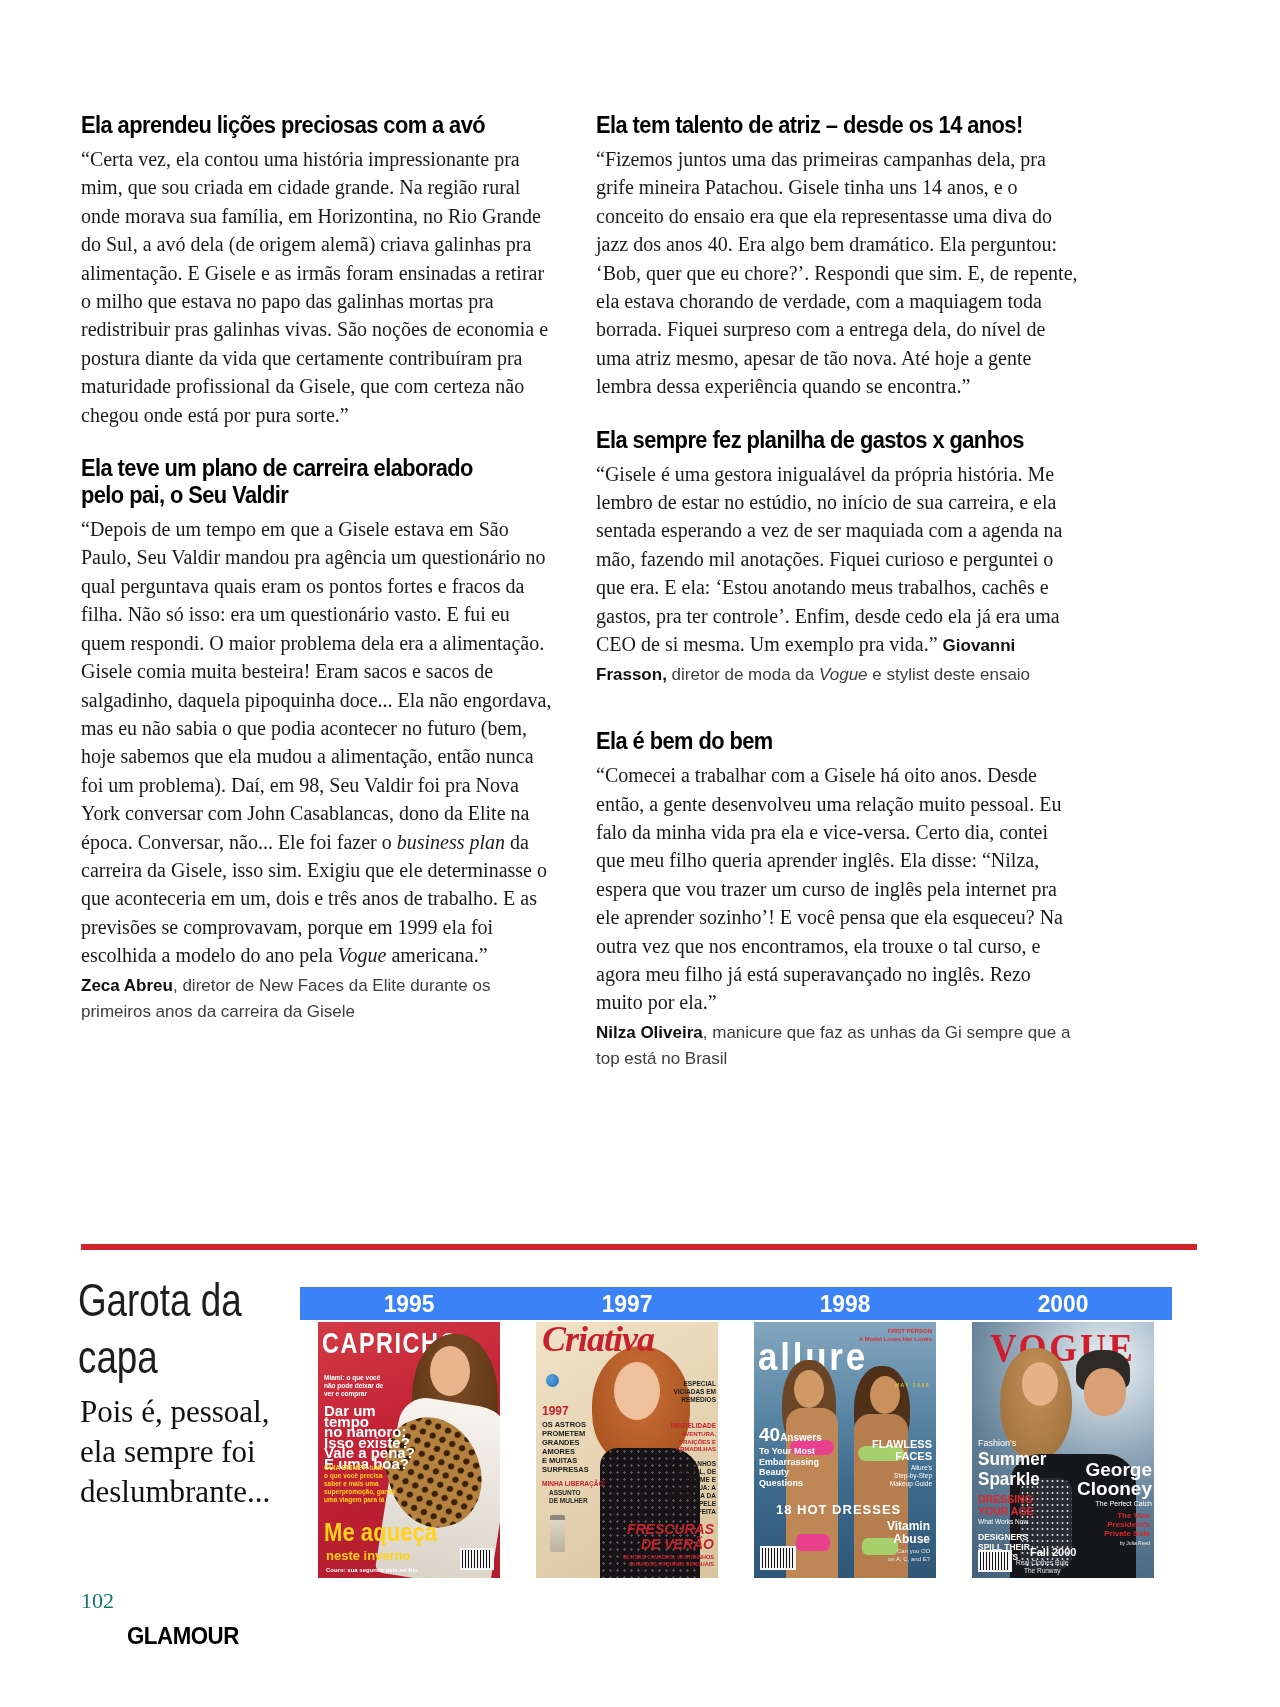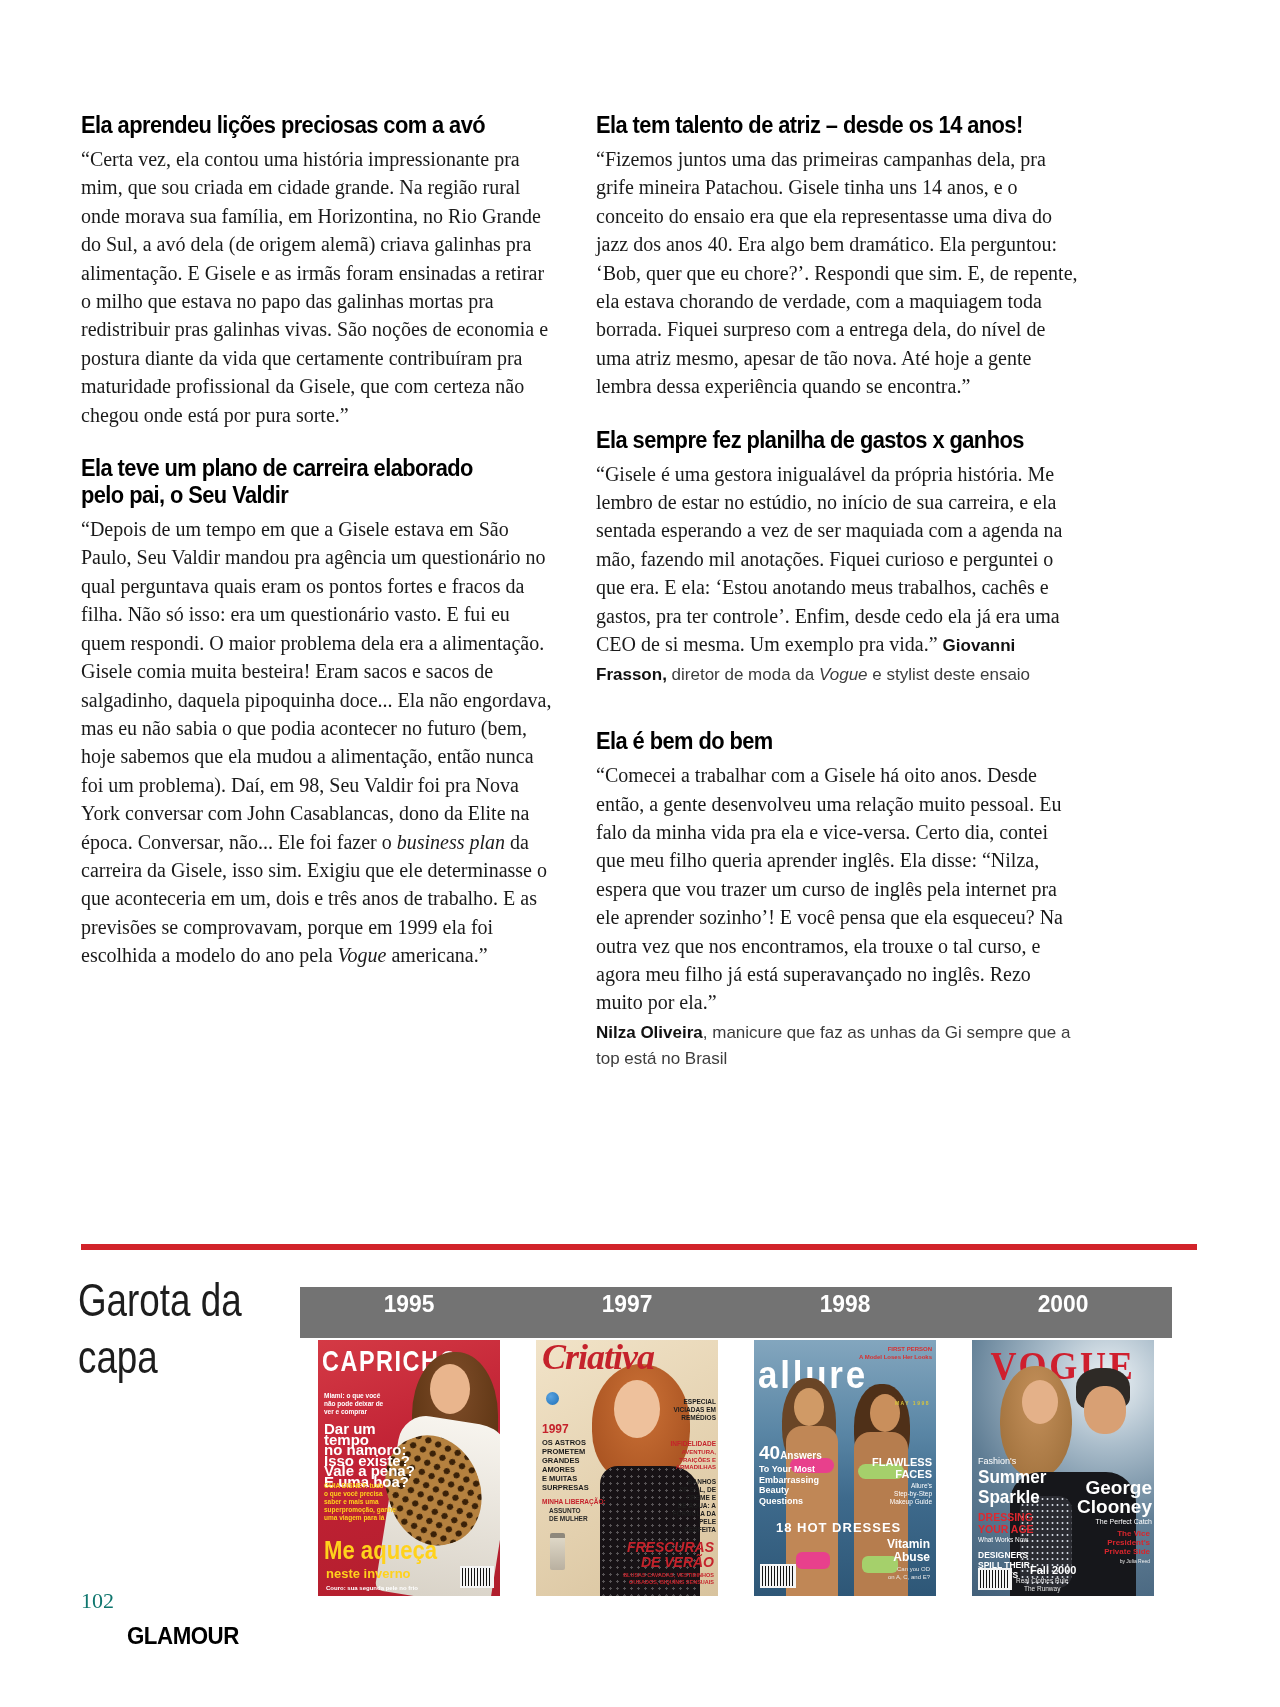--- a/index.html
+++ b/index.html
@@ -21,21 +21,21 @@
   .attr{margin:3px 0 0 0;font:400 17px/26px "Liberation Sans",sans-serif;color:#3d3d3d;}
   .attr b{font-weight:700;color:#111;font-family:"Liberation Sans",sans-serif;}
   .pre{white-space:pre-line;}
   
   .rule{position:absolute;left:81px;top:1244px;width:1116px;height:6px;background:#d2232a;}
   .cap-title{position:absolute;left:78px;top:1272px;font:400 46px/57px "Liberation Sans",sans-serif;
              color:#1d1d1d;white-space:pre-line;transform:scaleX(0.8);transform-origin:0 0;}
   .cap-sub{position:absolute;left:80px;top:1392px;font:400 31px/40px "Liberation Serif",serif;
            color:#101010;white-space:pre-line;}
   .strip{position:absolute;left:300px;top:1287px;width:872px;}
-  .yearbar{display:flex;background:#737373;height:51px;}
+  .yearbar{display:flex;background:#3b82f6;height:33px;}
   .yearbar .yr{flex:1;text-align:center;color:#fff;font:700 24px/33px "Liberation Sans",sans-serif;
                transform:scaleX(0.95);}
   .covers{display:flex;margin-top:2px;}
   .cell{width:218px;height:258px;display:flex;justify-content:center;}
   .cover{position:relative;width:182px;height:256px;overflow:hidden;font-family:"Liberation Sans",sans-serif;}
   .cover span,.cover div{position:absolute;}
   .barcode{background:repeating-linear-gradient(90deg,#111 0 1px,#f4f4f4 1px 3px);border:2px solid #f4f4f4;}
   
   .capricho{background:linear-gradient(160deg,#d43a45 0%,#c02134 45%,#b01e2c 100%);}
   .capricho .mast{top:4px;left:4px;color:#fff;font-weight:700;font-size:30px;letter-spacing:2px;
@@ -145,20 +145,21 @@
   <div class="col col-left">
     <section class="sec">
       <h3 class="heading pre">Ela aprendeu lições preciosas com a avó</h3>
       <p class="quote"><span>“Certa vez, ela contou uma história impressionante pra mim, que sou criada em cidade grande. Na região rural onde morava sua família, em Horizontina, no Rio Grande do Sul, a avó dela (de origem alemã) criava galinhas pra alimentação. E Gisele e as irmãs foram ensinadas a retirar o milho que estava no papo das galinhas mortas pra redistribuir pras galinhas vivas. São noções de economia e postura diante da vida que certamente contribuíram pra maturidade profissional da Gisele, que com certeza não chegou onde está por pura sorte.”</span></p>
     </section>
 
     <section class="sec">
       <h3 class="heading pre">Ela teve um plano de carreira elaborado
 pelo pai, o Seu Valdir</h3>
       <p class="quote"><span>“Depois de um tempo em que a Gisele estava em São Paulo, Seu Valdir mandou pra agência um questionário no qual perguntava quais eram os pontos fortes e fracos da filha. Não só isso: era um questionário vasto. E fui eu quem respondi. O maior problema dela era a alimentação. Gisele comia muita besteira! Eram sacos e sacos de salgadinho, daquela pipoquinha doce... Ela não engordava, mas eu não sabia o que podia acontecer no futuro (bem, hoje sabemos que ela mudou a alimentação, então nunca foi um problema). Daí, em 98, Seu Valdir foi pra Nova York conversar com John Casablancas, dono da Elite na época. Conversar, não... Ele foi fazer o </span><span class="it">business plan</span><span> da carreira da Gisele, isso sim. Exigiu que ele determinasse o que aconteceria em um, dois e três anos de trabalho. E as previsões se comprovavam, porque em 1999 ela foi escolhida a modelo do ano pela </span><span class="it">Vogue</span><span> americana.”</span></p>
+      <p class="attr"><b>Zeca Abreu</b><span>, diretor de New Faces da Elite durante os primeiros anos da carreira da Gisele</span></p>
     </section>
   </div>
 
   <div class="col col-right">
     <section class="sec">
       <h3 class="heading pre">Ela tem talento de atriz – desde os 14 anos!</h3>
       <p class="quote"><span>“Fizemos juntos uma das primeiras campanhas dela, pra grife mineira Patachou. Gisele tinha uns 14 anos, e o conceito do ensaio era que ela representasse uma diva do jazz dos anos 40. Era algo bem dramático. Ela perguntou: ‘Bob, quer que eu chore?’. Respondi que sim. E, de repente, ela estava chorando de verdade, com a maquiagem toda borrada. Fiquei surpreso com a entrega dela, do nível de uma atriz mesmo, apesar de tão nova. Até hoje a gente lembra dessa experiência quando se encontra.”</span></p>
     </section>
 
     <section class="sec">
@@ -169,20 +170,23 @@
     <section class="sec push">
       <h3 class="heading pre">Ela é bem do bem</h3>
       <p class="quote"><span>“Comecei a trabalhar com a Gisele há oito anos. Desde então, a gente desenvolveu uma relação muito pessoal. Eu falo da minha vida pra ela e vice-versa. Certo dia, contei que meu filho queria aprender inglês. Ela disse: “Nilza, espera que vou trazer um curso de inglês pela internet pra ele aprender sozinho’! E você pensa que ela esqueceu? Na outra vez que nos encontramos, ela trouxe o tal curso, e agora meu filho já está superavançado no inglês. Rezo muito por ela.”</span></p>
       <p class="attr"><b>Nilza Oliveira</b><span>, manicure que faz as unhas da Gi sempre que a top está no Brasil</span></p>
     </section>
   </div>
 
   <div class="rule"></div>
   <div class="cap-title">Garota da
 capa</div>
+  <div class="cap-sub">Pois é, pessoal,
+ela sempre foi
+deslumbrante...</div>
 
   <div class="strip">
     <div class="yearbar">
       <div class="yr">1995</div>
       <div class="yr">1997</div>
       <div class="yr">1998</div>
       <div class="yr">2000</div>
     </div>
     <div class="covers">
 

